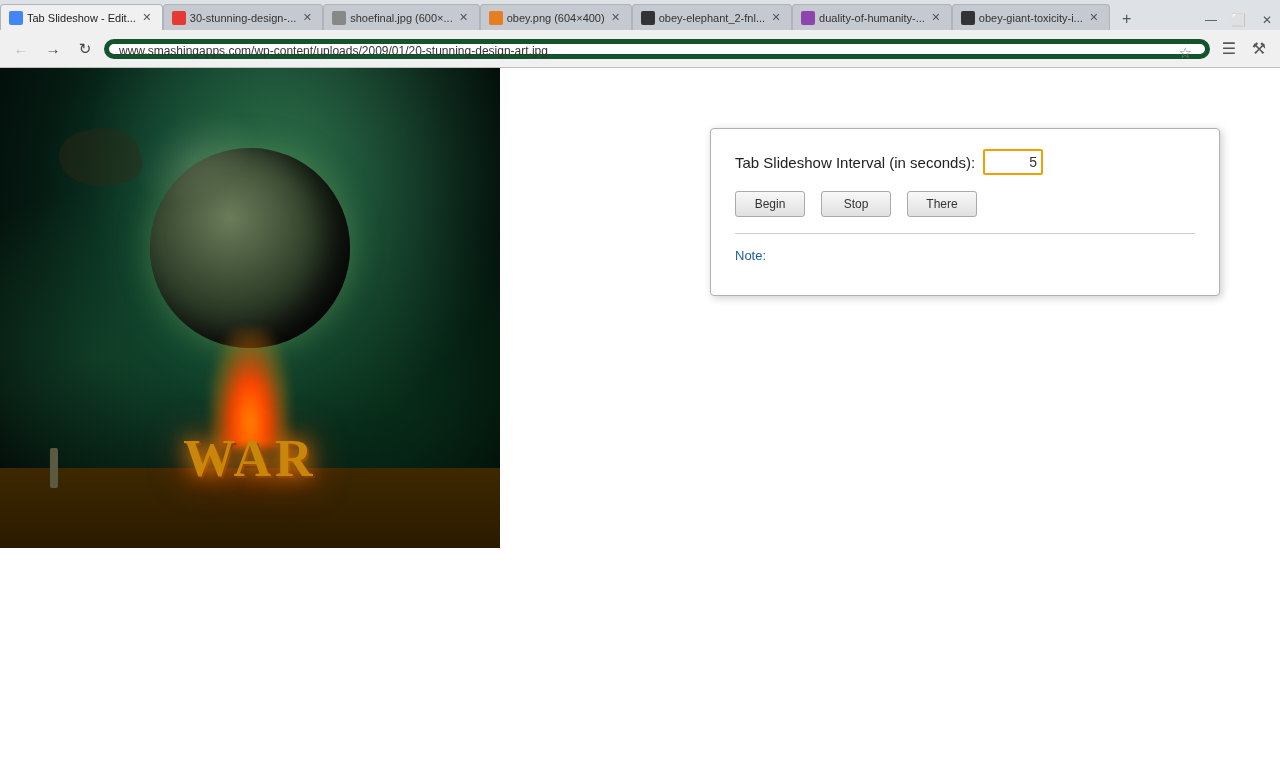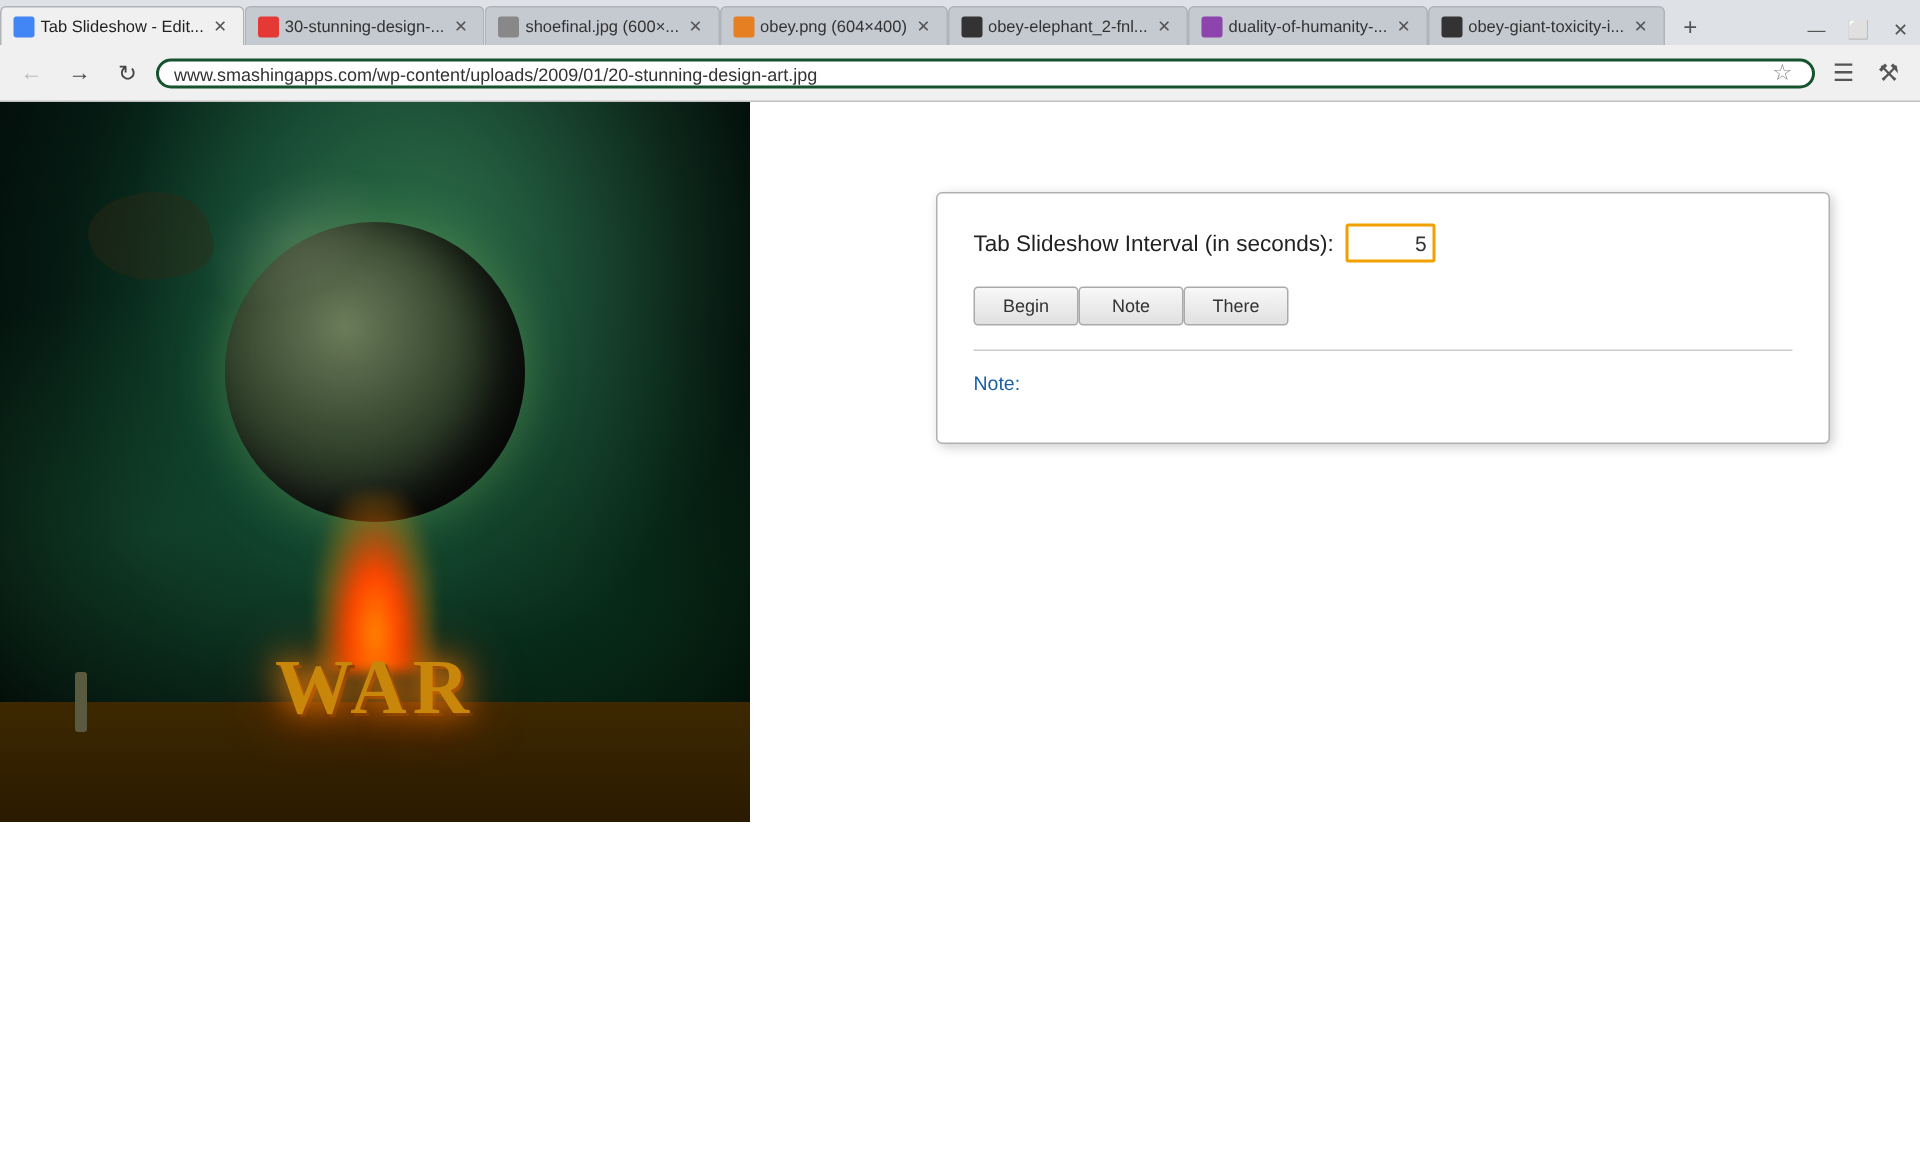--- a/index.html
+++ b/index.html
@@ -125,25 +125,25 @@
       align-items: center;
       justify-content: center;
       font-size: 15px;
       color: #444;
     }
     .nav-btn.disabled { color: #bbb; cursor: default; }
 
     .address-bar {
       flex: 1;
       height: 20px;
-      border: 2px solid #14532d;
+      border: 5px solid #14532d;
       border-radius: 13px;
       background: white;
       display: flex;
-      align-items: flex-end;
+      align-items: flex-start;
       padding: 0 10px;
       font-size: 12px;
       color: #333;
     }
 
     .address-bar input {
       flex: 1;
       border: none;
       outline: none;
       font-size: 12px;
@@ -272,21 +272,21 @@
       left: 0; right: 0;
       height: 80px;
       background: linear-gradient(to bottom, #3d2800, #2a1a00);
     }
 
     
     .dialog-overlay {
       position: absolute;
       top: 60px;
       right: 60px;
-      width: 596px;
+      width: 510px;
       background: white;
       border: 1px solid #b0b0b0;
       border-radius: 4px;
       box-shadow: 2px 2px 8px rgba(0,0,0,0.2);
       padding: 20px 24px 24px;
     }
 
     .dialog-title-row {
       display: flex;
       align-items: center;
@@ -307,21 +307,21 @@
       border-radius: 2px;
       text-align: right;
       font-size: 14px;
       padding: 0 4px;
       outline: none;
       color: #333;
     }
 
     .dialog-buttons {
       display: flex;
-      gap: 0;
+      gap: 16px;
       margin-bottom: 16px;
     }
 
     .dialog-btn {
       min-width: 70px;
       height: 26px;
       background: linear-gradient(to bottom, #f8f8f8, #e0e0e0);
       border: 1px solid #aaa;
       border-radius: 3px;
       cursor: pointer;
@@ -468,21 +468,21 @@
     </div>
 
     <div class="dialog-overlay">
       <div class="dialog-title-row">
         <span class="dialog-title">Tab Slideshow Interval (in seconds):</span>
         <input class="interval-input" type="text" value="5" style="">
       </div>
 
       <div class="dialog-buttons">
         <button class="dialog-btn">Begin</button>
-        <button class="dialog-btn">Note</button>
+        <button class="dialog-btn">Stop</button>
         <button class="dialog-btn">There</button>
       </div>
 
       <div class="divider"></div>
 
       <div class="note-label">Note:</div>
     </div>
 
   </div>
 </div>

